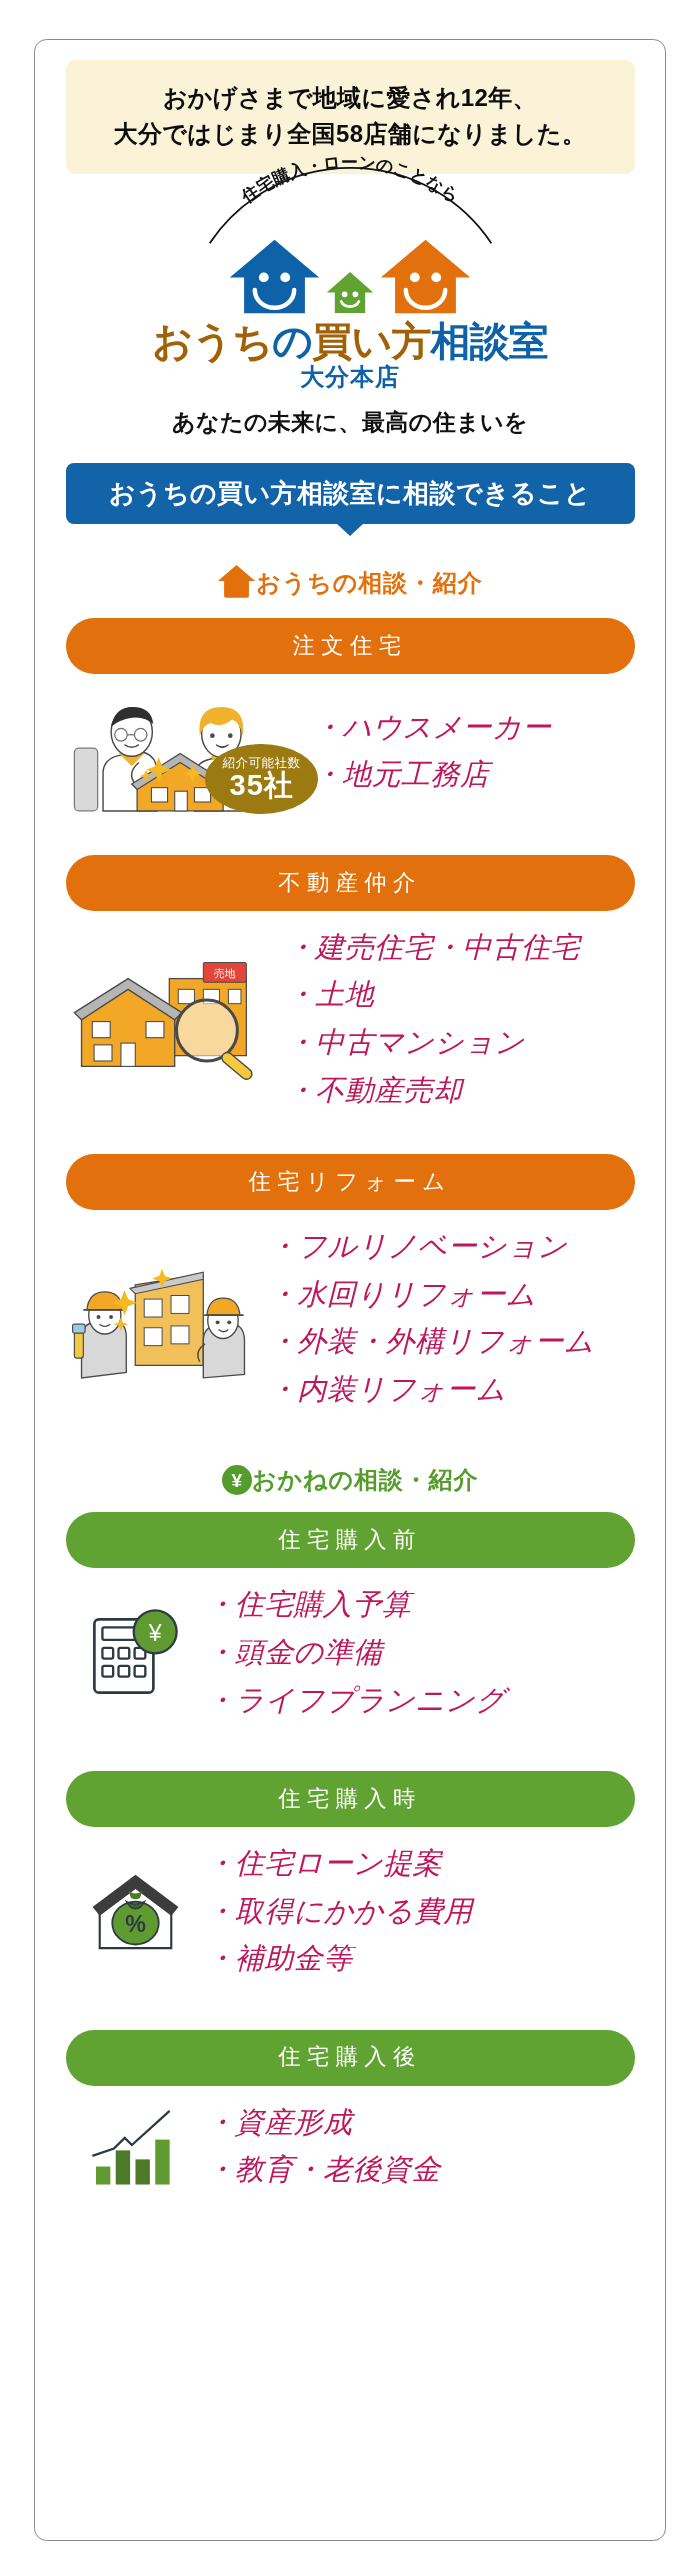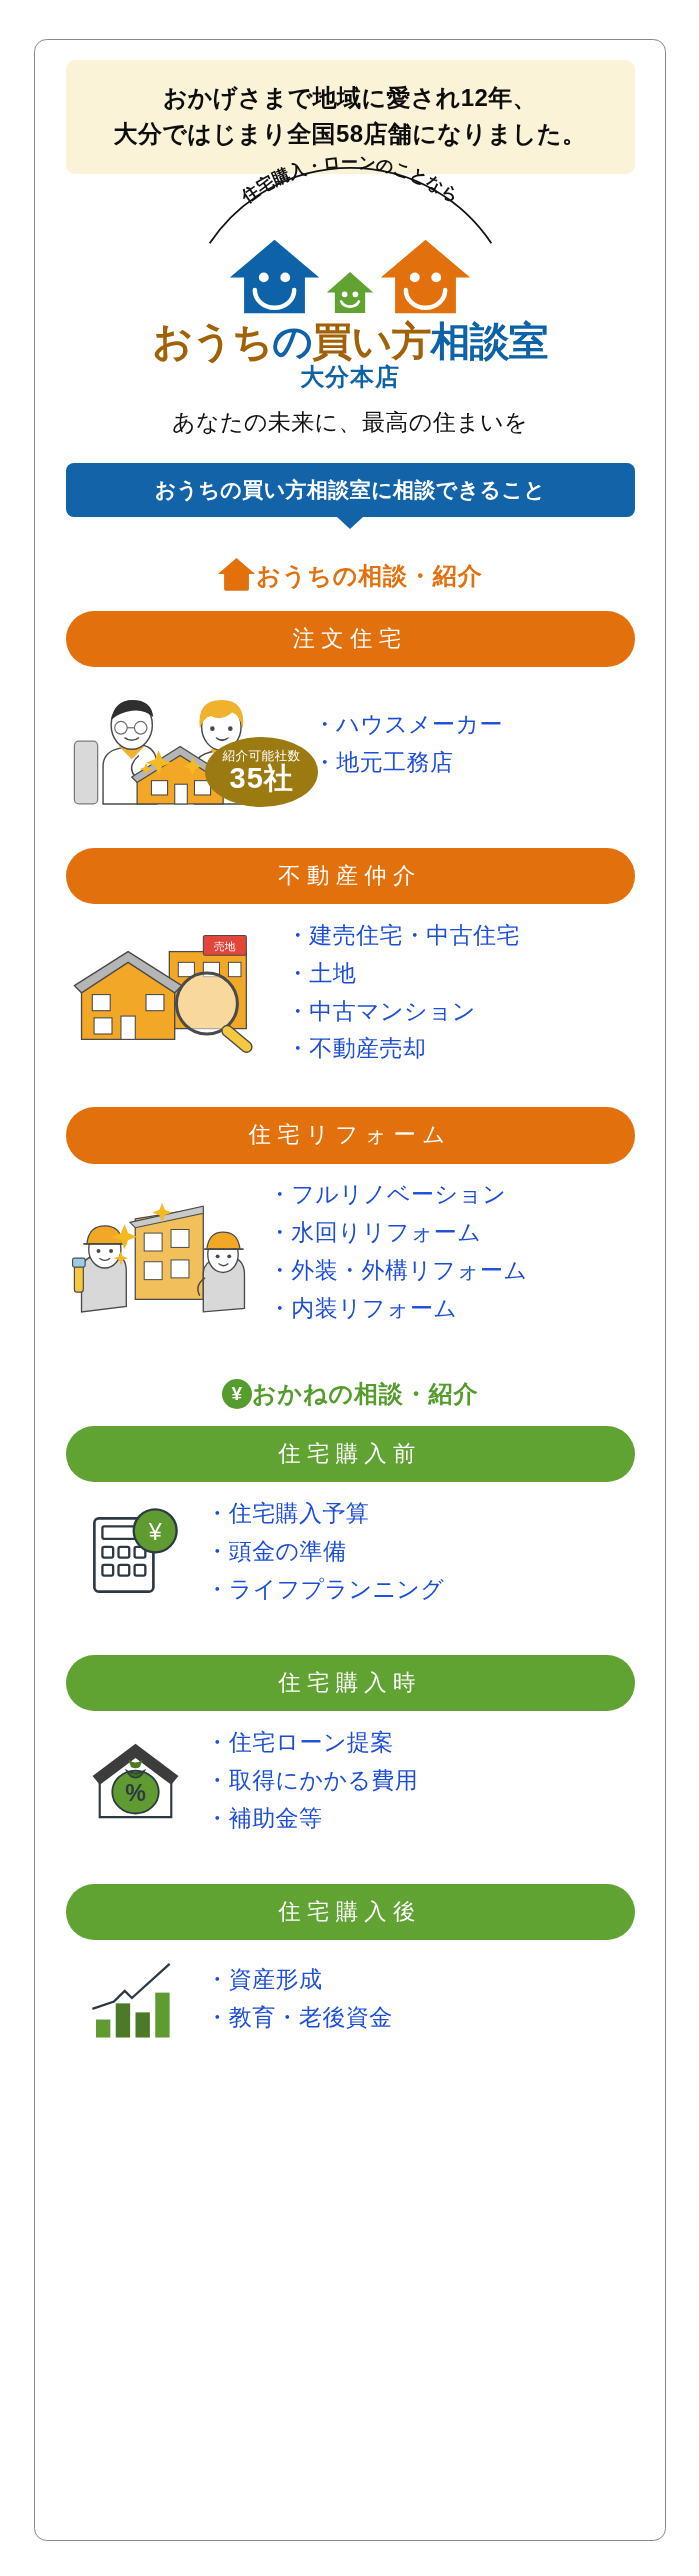--- a/index.html
+++ b/index.html
@@ -76,38 +76,38 @@
     font-weight: bold;
     color: #0d62a8;
     letter-spacing: 0.9px;
     margin-top: -1.8px;
   }
 
   .tagline {
     margin-top: 14.4px;
     text-align: center;
     font-size: 23px;
-    font-weight: normal;
+    font-weight: bold;
     color: #111111;
     letter-spacing: 0.4px;
   }
 
   
   .ribbon-wrap { margin-top: 25px; display: flex; justify-content: center; }
   .ribbon {
     position: relative;
     width: 100%;
     background: #1263a8;
     border-radius: 8px;
     padding: 12.6px 9px 13.5px 9px;
     text-align: center;
   }
   .ribbon-text {
     color: #ffffff;
-    font-size: 21px;
+    font-size: 26px;
     font-weight: bold;
     letter-spacing: 0.4px;
     white-space: nowrap;
   }
   .ribbon-notch {
     position: absolute;
     left: 50%;
     bottom: -11.7px;
     transform: translateX(-50%);
     width: 0; height: 0;
@@ -166,25 +166,26 @@
   .row {
     display: flex;
     align-items: center;
     gap: 10.8px;
     margin-top: 12.6px;
     padding: 0 3.6px;
   }
   .art { flex: 0 0 auto; position: relative; }
   .bullets { flex: 1 1 auto; }
   .bullet {
-    font-size: 23px;
-    color: #1d4ed8;
+    font-size: 29px;
+    color: #be185d;
     line-height: 1.65;
     letter-spacing: 0.4px;
     white-space: nowrap;
+    font-style: italic;
   }
   .row.money-row { gap: 16px; padding-left: 21.5px; }
   .row.money-row .bullets { padding-left: 5.4px; }
   .spacer-md { height: 23px; }
   .spacer-lg { height: 30.5px; }
 
   .badge-circle {
     position: absolute;
     right: -16px;
     bottom: 2px;

